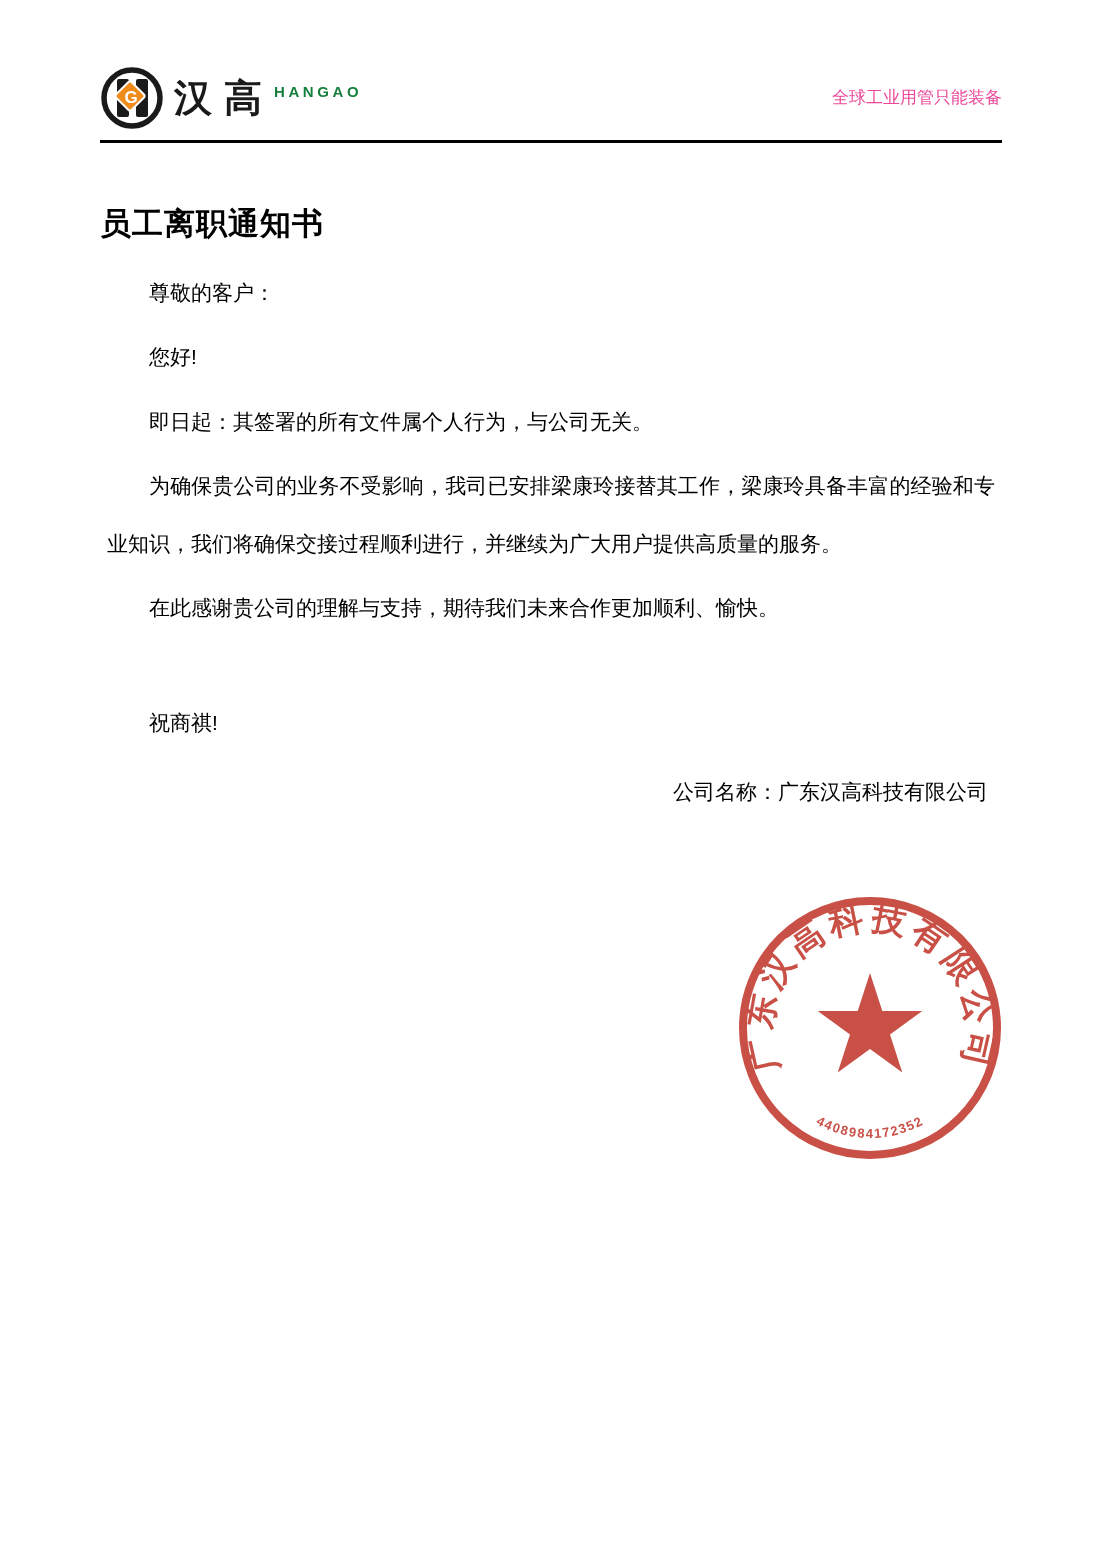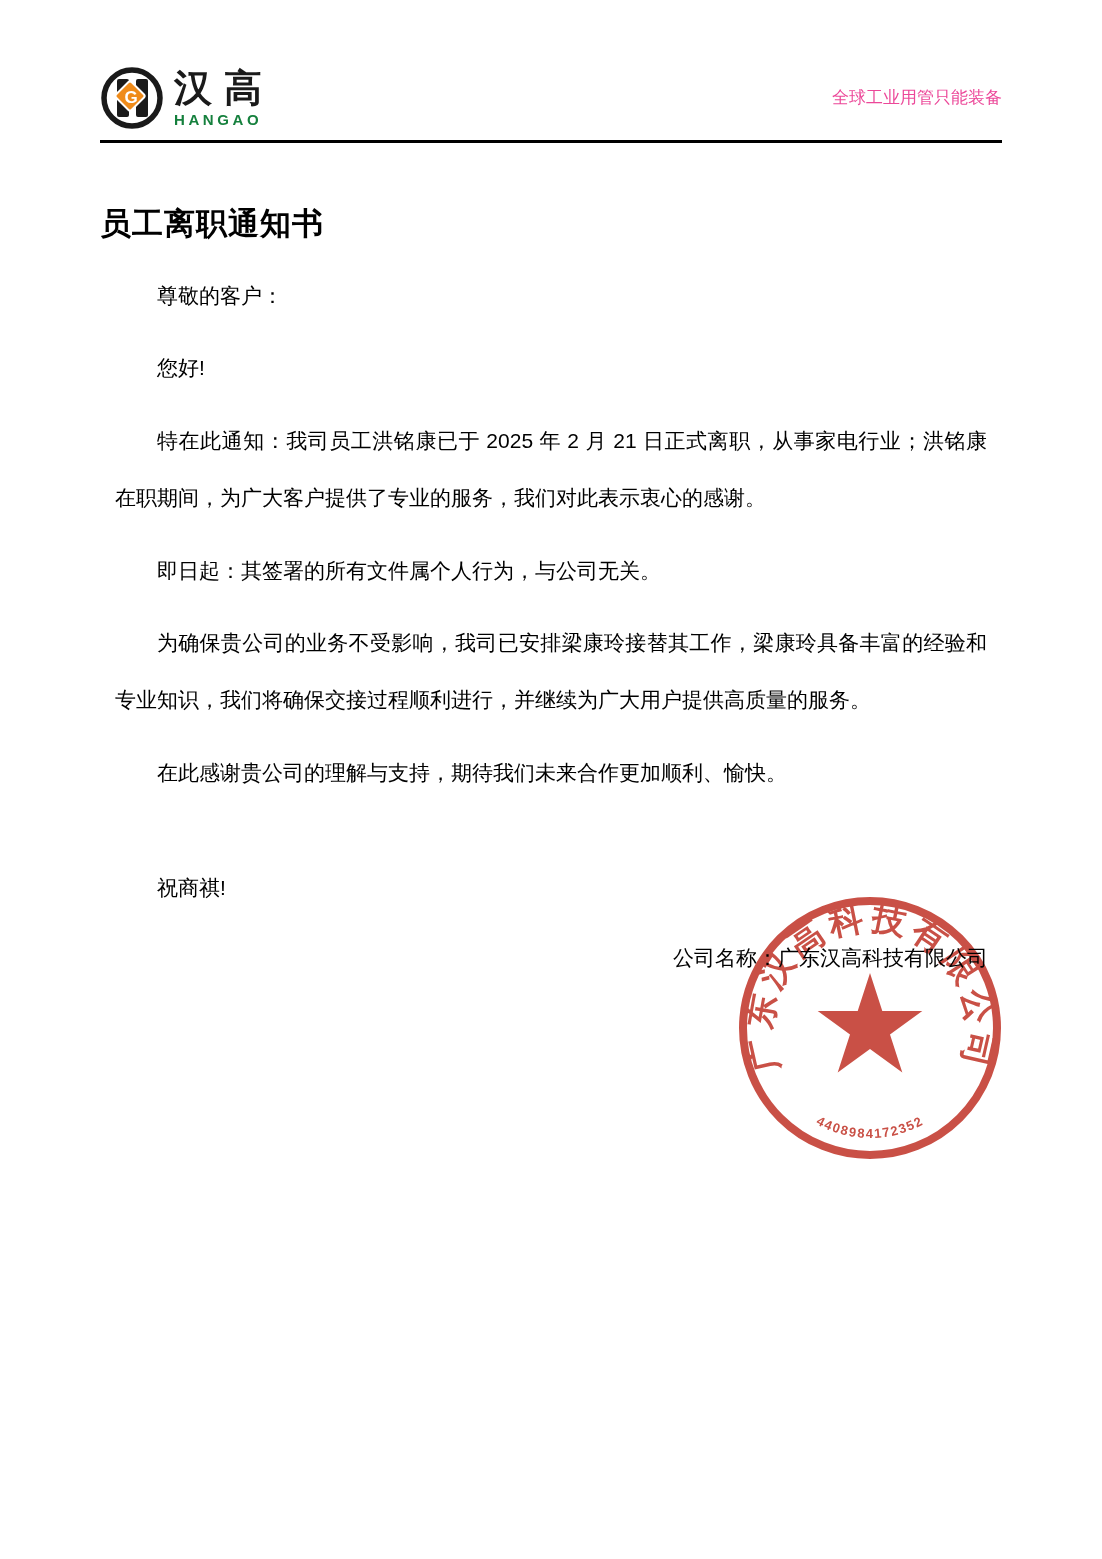--- a/index.html
+++ b/index.html
@@ -20,21 +20,21 @@
     padding-top: 55px;
     height: 85px;
     box-sizing: content-box;
     display: flex;
     justify-content: space-between;
     align-items: center;
     border-bottom: 3px solid #000;
   }
   .logo { display:flex; align-items:center; gap:10px; }
   .logo-icon { width:64px; height:64px; flex:0 0 auto; }
-  .logo-text { display:flex; flex-direction:column; line-height:1; }
+  .logo-text { display:flex; line-height:1; }
   .logo-cn {
     font-size: 38px;
     font-weight: 900;
     letter-spacing: 12px;
     color:#1a1a1a;
     white-space: nowrap;
   }
   .logo-en {
     font-size: 15px;
     font-weight: 800;
@@ -57,21 +57,21 @@
     line-height: 57px;
     letter-spacing: 1px;
   }
   
   .doc-body {
     margin: 12px 100px 0 100px;
     font-size: 21px;
     line-height: 57.4px;
     text-align: justify;
   }
-  .doc-body p { margin: 15px; text-indent: 2em; }
+  .doc-body p { margin: 7px; text-indent: 2em; }
   .doc-body p.closing { margin-top: 57.4px; }
   .sig-line { text-align: right; text-indent: 0; }
   .sig-line p { text-indent: 0; margin:14px;font-family:Liberation Mono, monospace; }
   
   .stamp {
     position: absolute;
     left: 728px;
     top: 886px;
     width: 284px;
     height: 284px;
@@ -102,21 +102,20 @@
       </div>
     </div>
     <div class="tagline">全球工业用管只能装备</div>
   </div>
 
   <div class="doc-title">员工离职通知书</div>
 
   <div class="doc-body">
     <p>尊敬的客户：</p>
     <p>您好!</p>
-    <p>特在此通知：我司员工洪铭康已于 2025 年 2 月 21 日正式离职，从事家电行业；洪铭康在职期间，为广大客户提供了专业的服务，我们对此表示衷心的感谢。</p>
     <p>即日起：其签署的所有文件属个人行为，与公司无关。</p>
     <p>为确保贵公司的业务不受影响，我司已安排梁康玲接替其工作，梁康玲具备丰富的经验和专业知识，我们将确保交接过程顺利进行，并继续为广大用户提供高质量的服务。</p>
     <p>在此感谢贵公司的理解与支持，期待我们未来合作更加顺利、愉快。</p>
     <p class="closing">祝商祺!</p>
     <div class="sig-line">
       <p>公司名称：广东汉高科技有限公司</p>
     </div>
   </div>
 
   <svg class="stamp" viewBox="0 0 284 284" aria-hidden="true">

